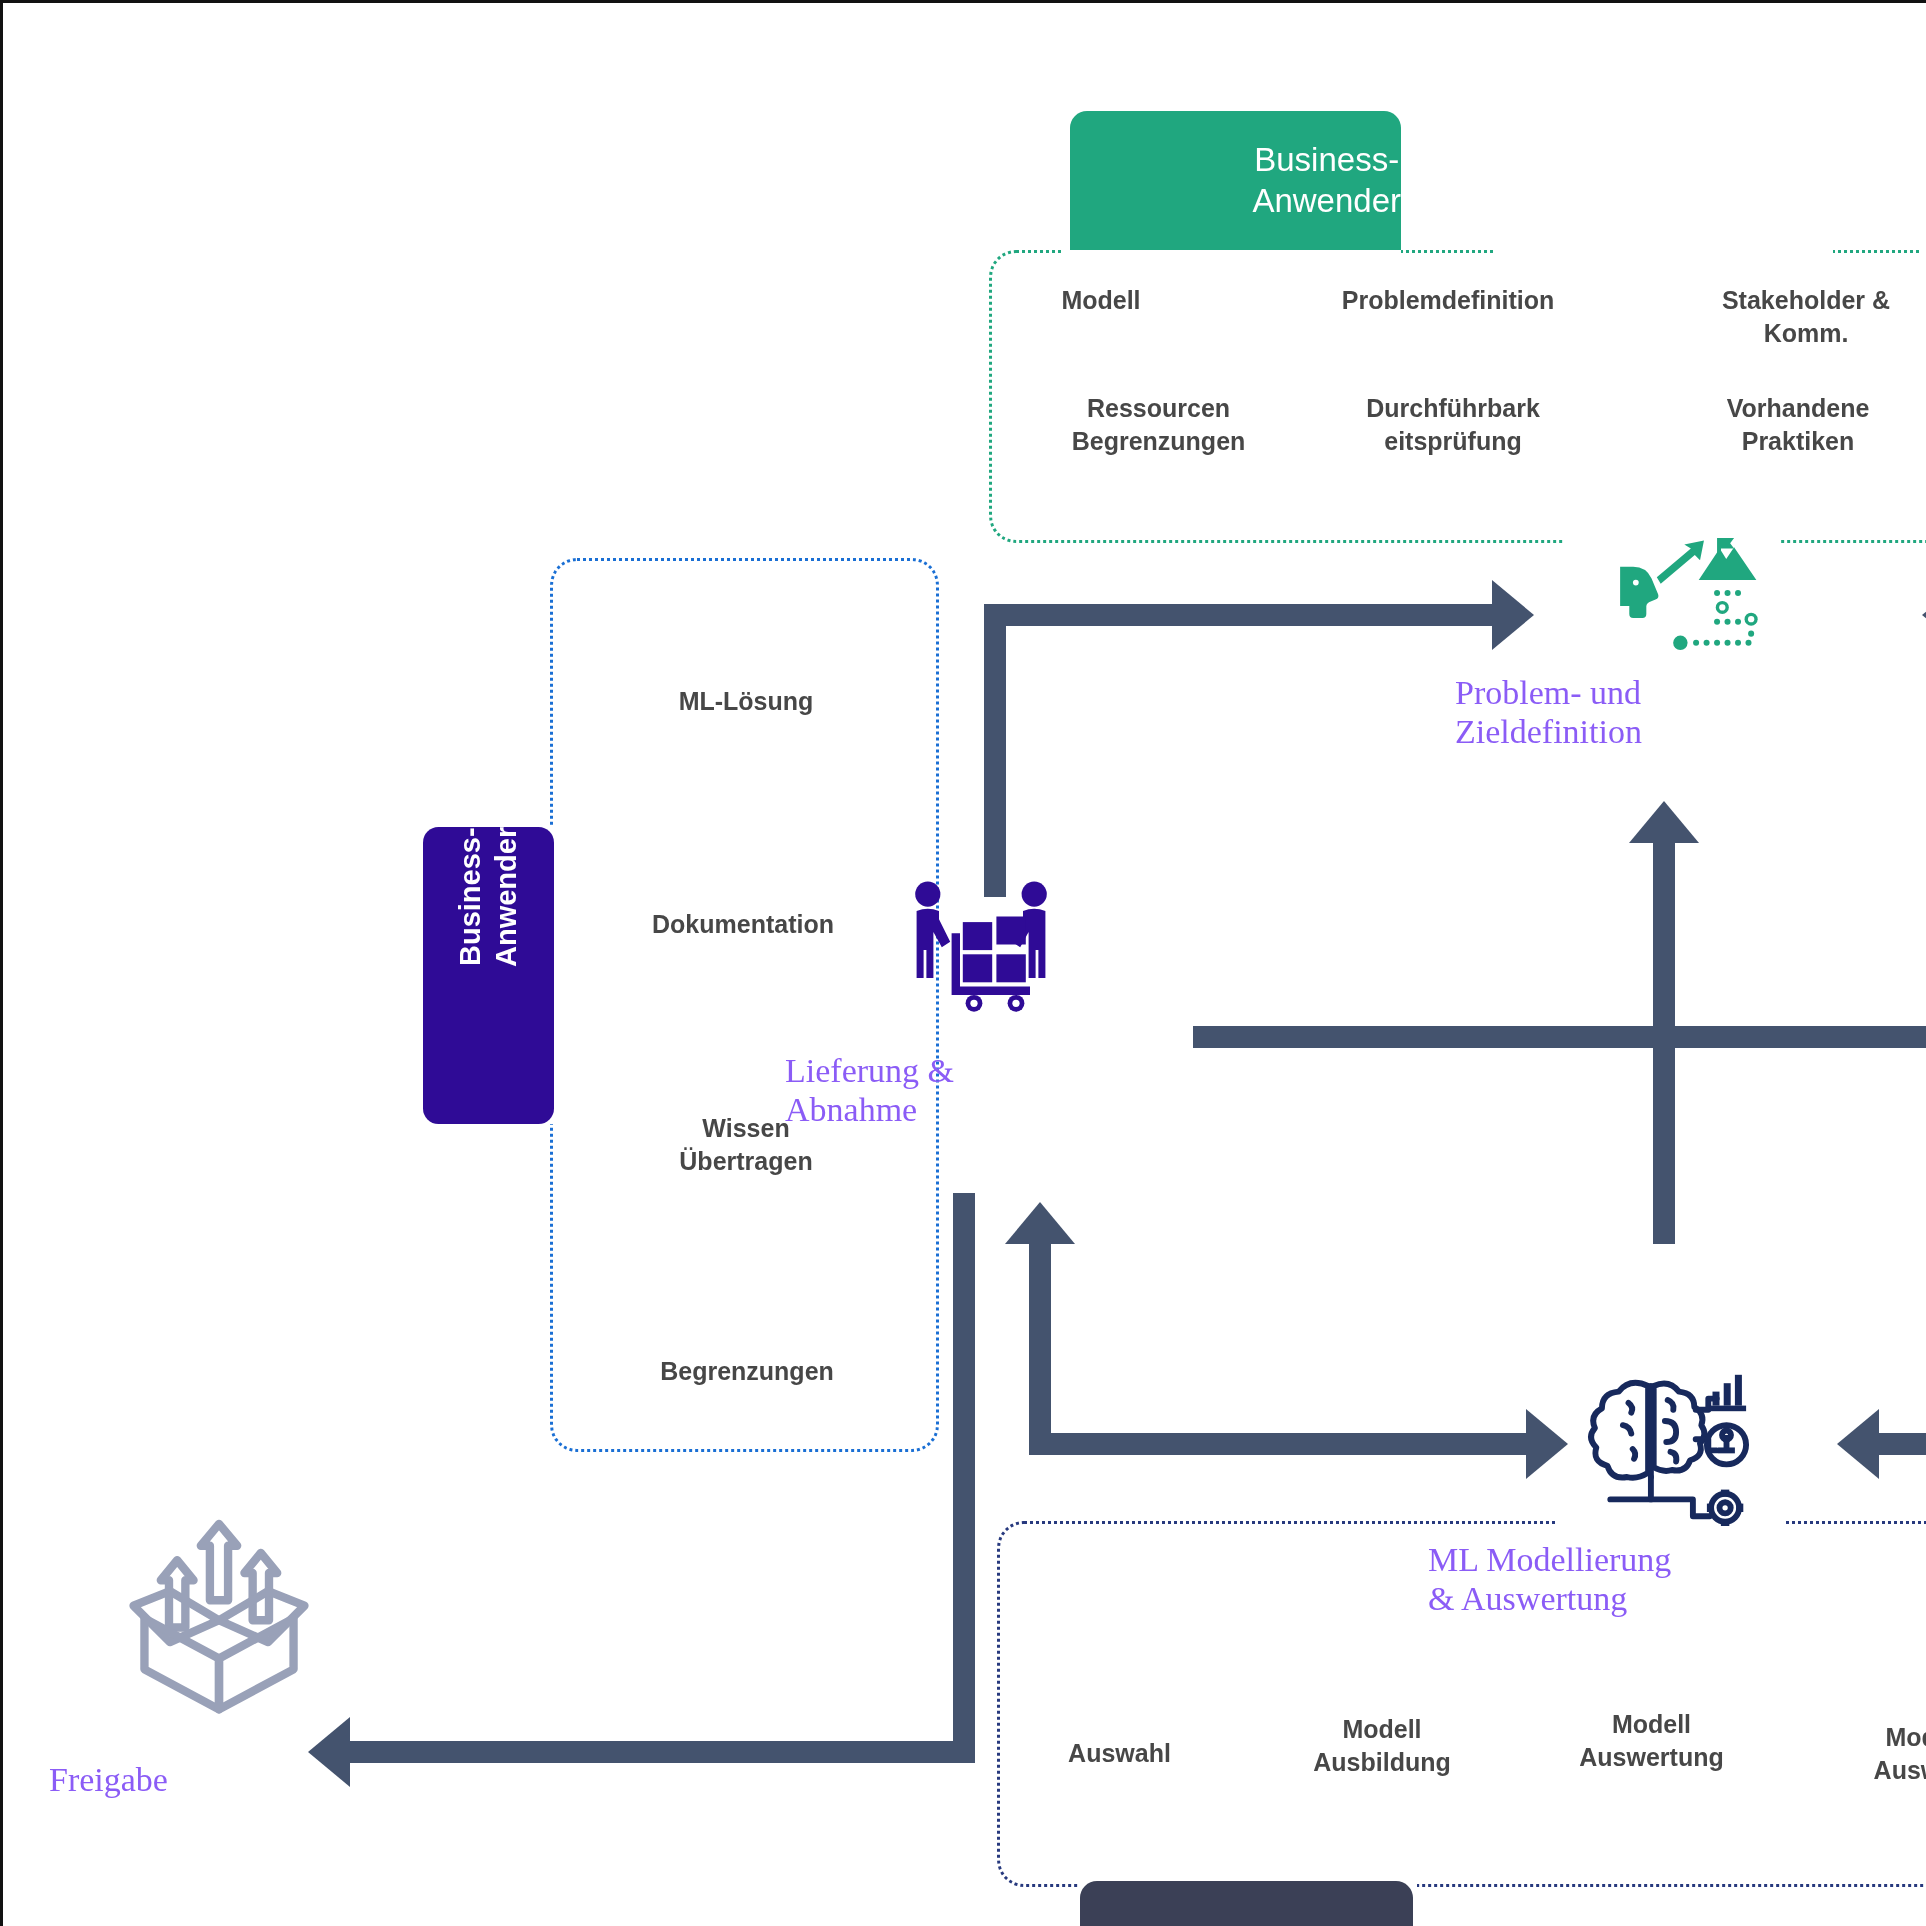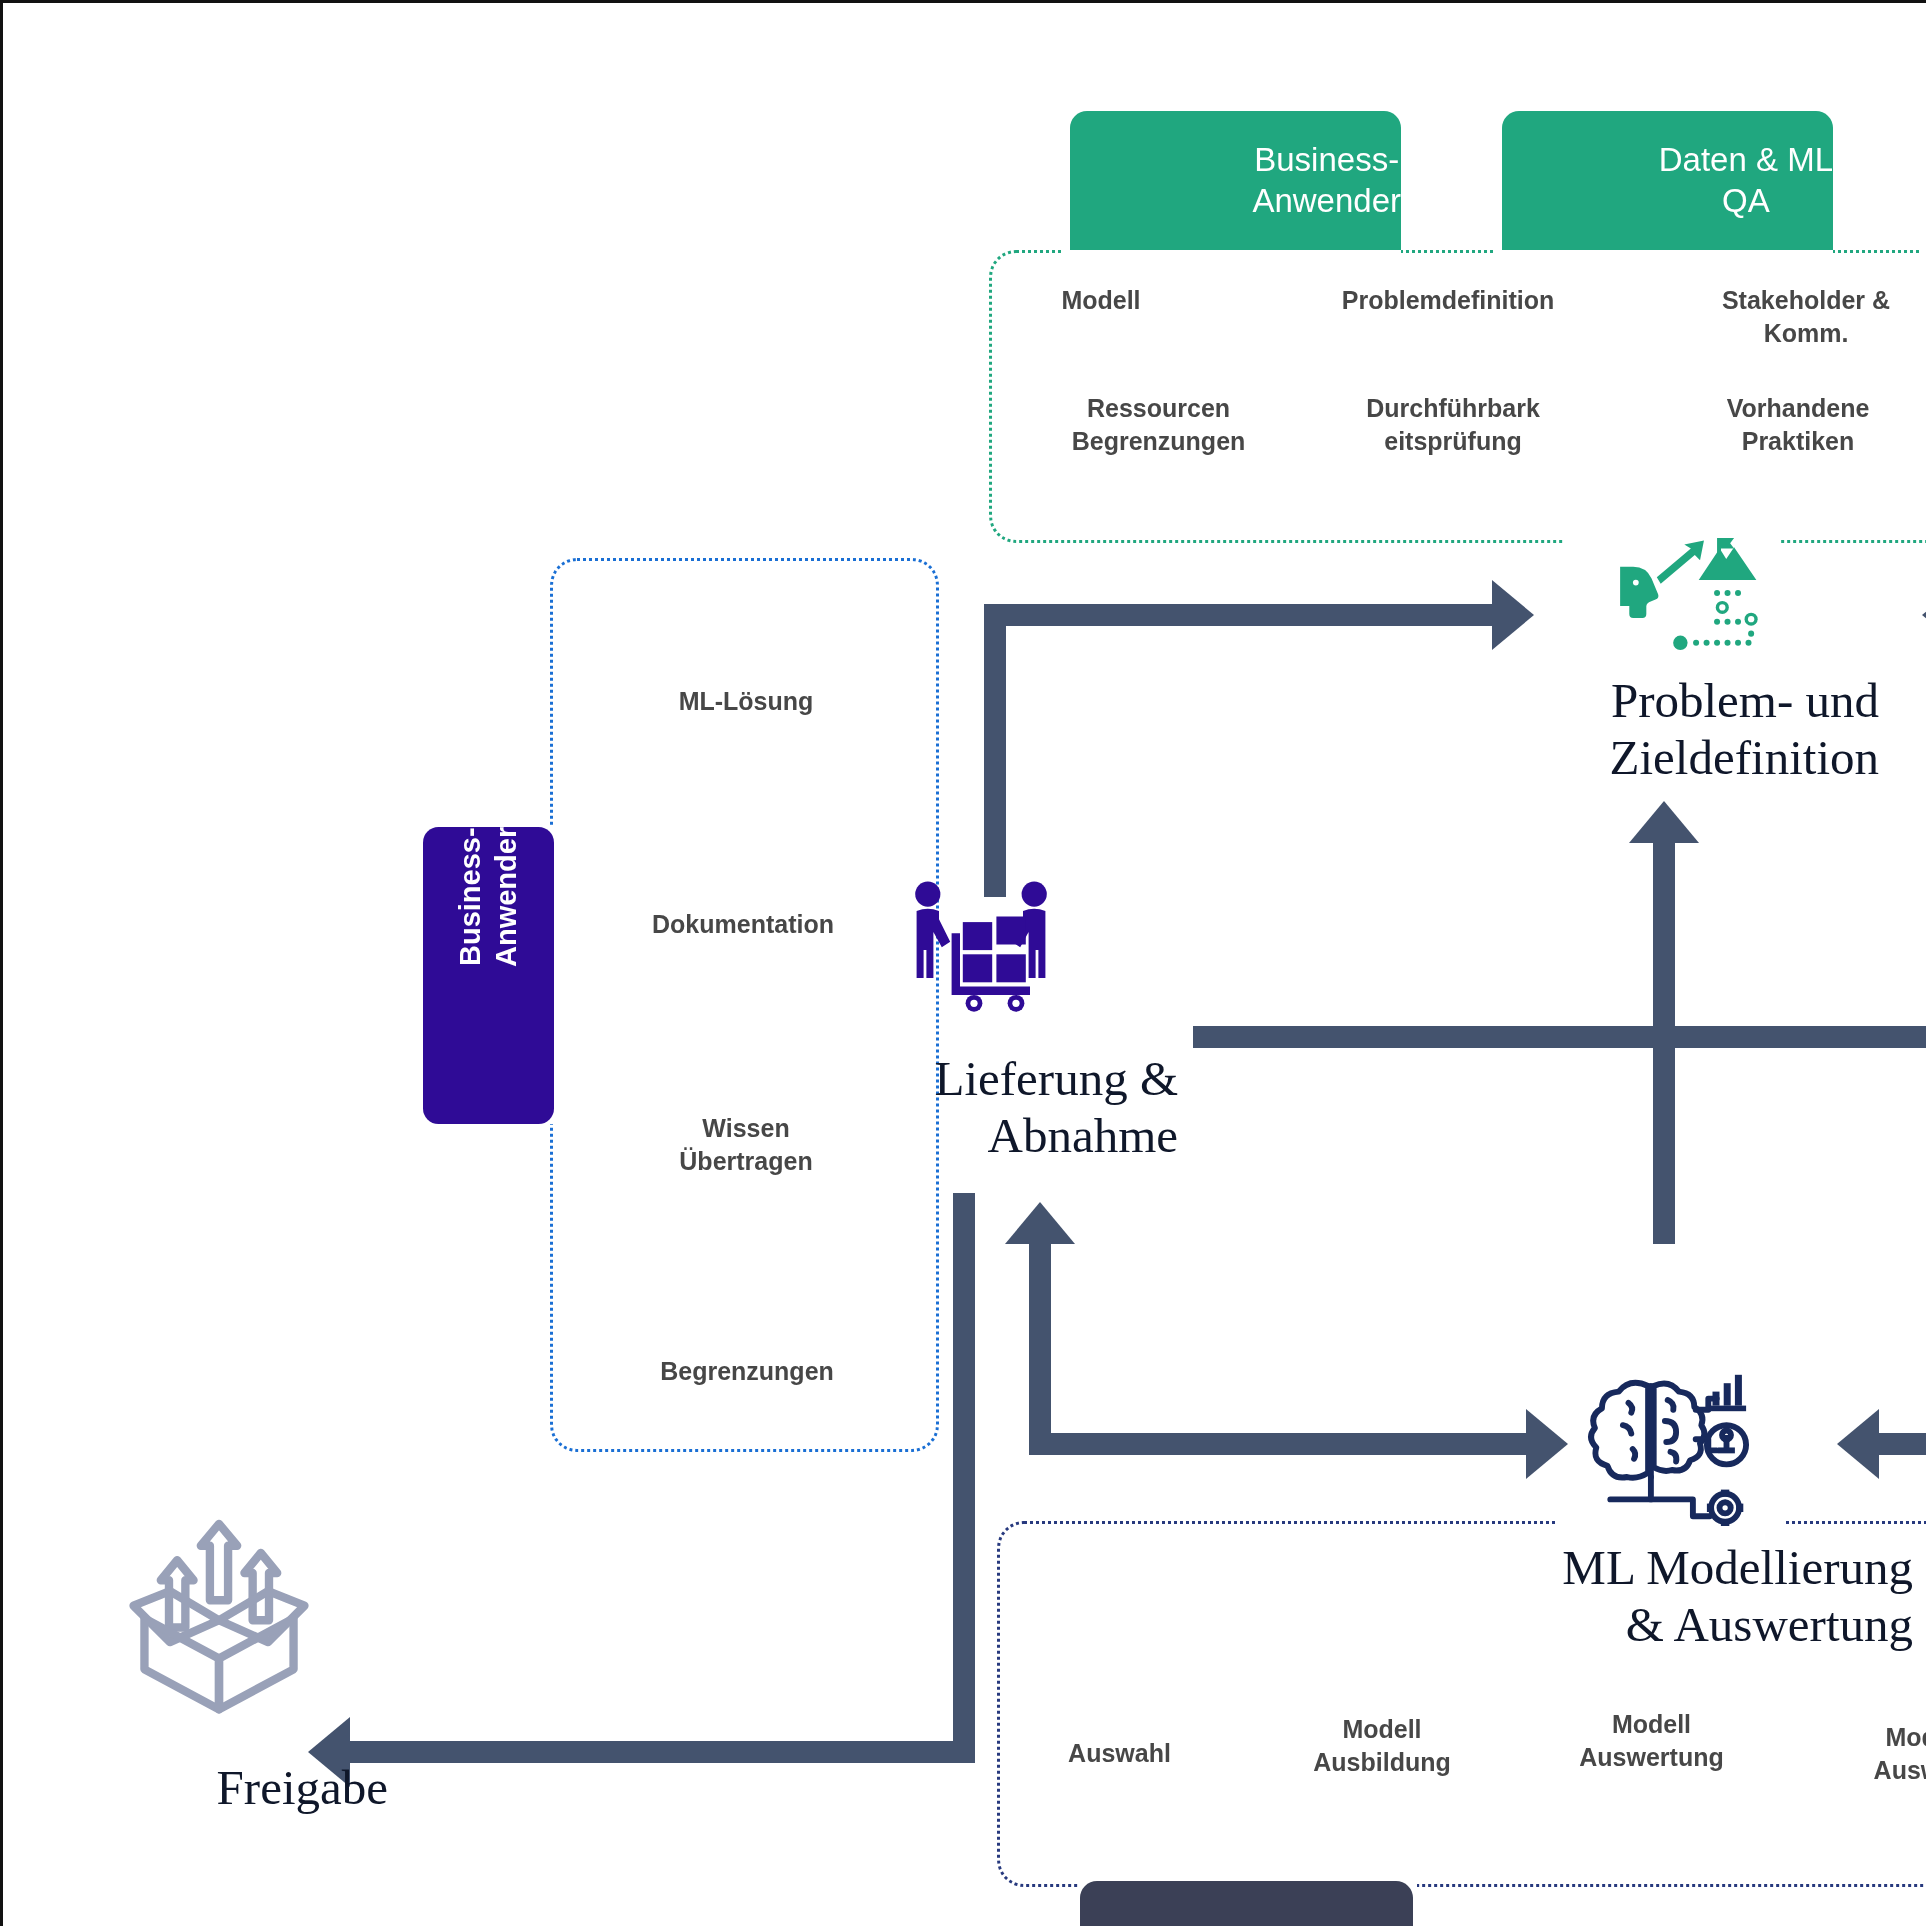--- a/index.html
+++ b/index.html
@@ -44,25 +44,25 @@
     color:#474747;
     font-weight:700;
     line-height:1.30;
     text-align:center;
     font-size:25px;
   }
 
   
   .stage{
     position:absolute;
-    color:#0f172a;
+    color:#8b5cf6;
     font-family:"Liberation Serif",serif;
-    font-size:49px;
+    font-size:34px;
     line-height:1.16;
-    text-align:right;
+    text-align:left;
     font-weight:400;
   }
 
   
   .bar{position:absolute;background:#44536e;}
   .head{position:absolute;width:0;height:0;}
   .head.r{border-top:35px solid transparent;border-bottom:35px solid transparent;border-left:42px solid #44536e;}
   .head.l{border-top:35px solid transparent;border-bottom:35px solid transparent;border-right:42px solid #44536e;}
   .head.u{border-left:35px solid transparent;border-right:35px solid transparent;border-bottom:42px solid #44536e;}
 
@@ -76,24 +76,20 @@
   <div class="dframe green" style="left:986px;top:247px;width:1337px;height:293px;"></div>
 
   <div class="mask" style="left:1059px;top:242px;width:339px;height:10px;"></div>
   <div class="mask" style="left:1491px;top:242px;width:339px;height:10px;"></div>
   <div class="mask" style="left:1918px;top:242px;width:339px;height:10px;"></div>
   <div class="mask" style="left:1560px;top:532px;width:216px;height:10.8px;"></div>
 
   <div class="chip green" style="left:1067px;top:108px;width:331px;height:139px;">
     <span style="white-space:pre-line">Business-
 Anwender</span>
-  </div>
-  <div class="chip green" style="left:1499px;top:108px;width:331px;height:139px;">
-    <span style="white-space:pre-line">Daten &amp; ML
-QA</span>
   </div>
 
   <div class="kw" style="left:1017px;top:281px;width:162px;white-space:pre-line">Modell</div>
   <div class="kw" style="left:1283px;top:281px;width:324px;white-space:pre-line">Problemdefinition</div>
   <div class="kw" style="left:1668px;top:281px;width:270px;white-space:pre-line">Stakeholder &amp;
 Komm.</div>
 
   <div class="kw" style="left:1013px;top:389px;width:285px;white-space:pre-line">Ressourcen
 Begrenzungen</div>
   <div class="kw" style="left:1317px;top:389px;width:266px;white-space:pre-line">Durchführbark

